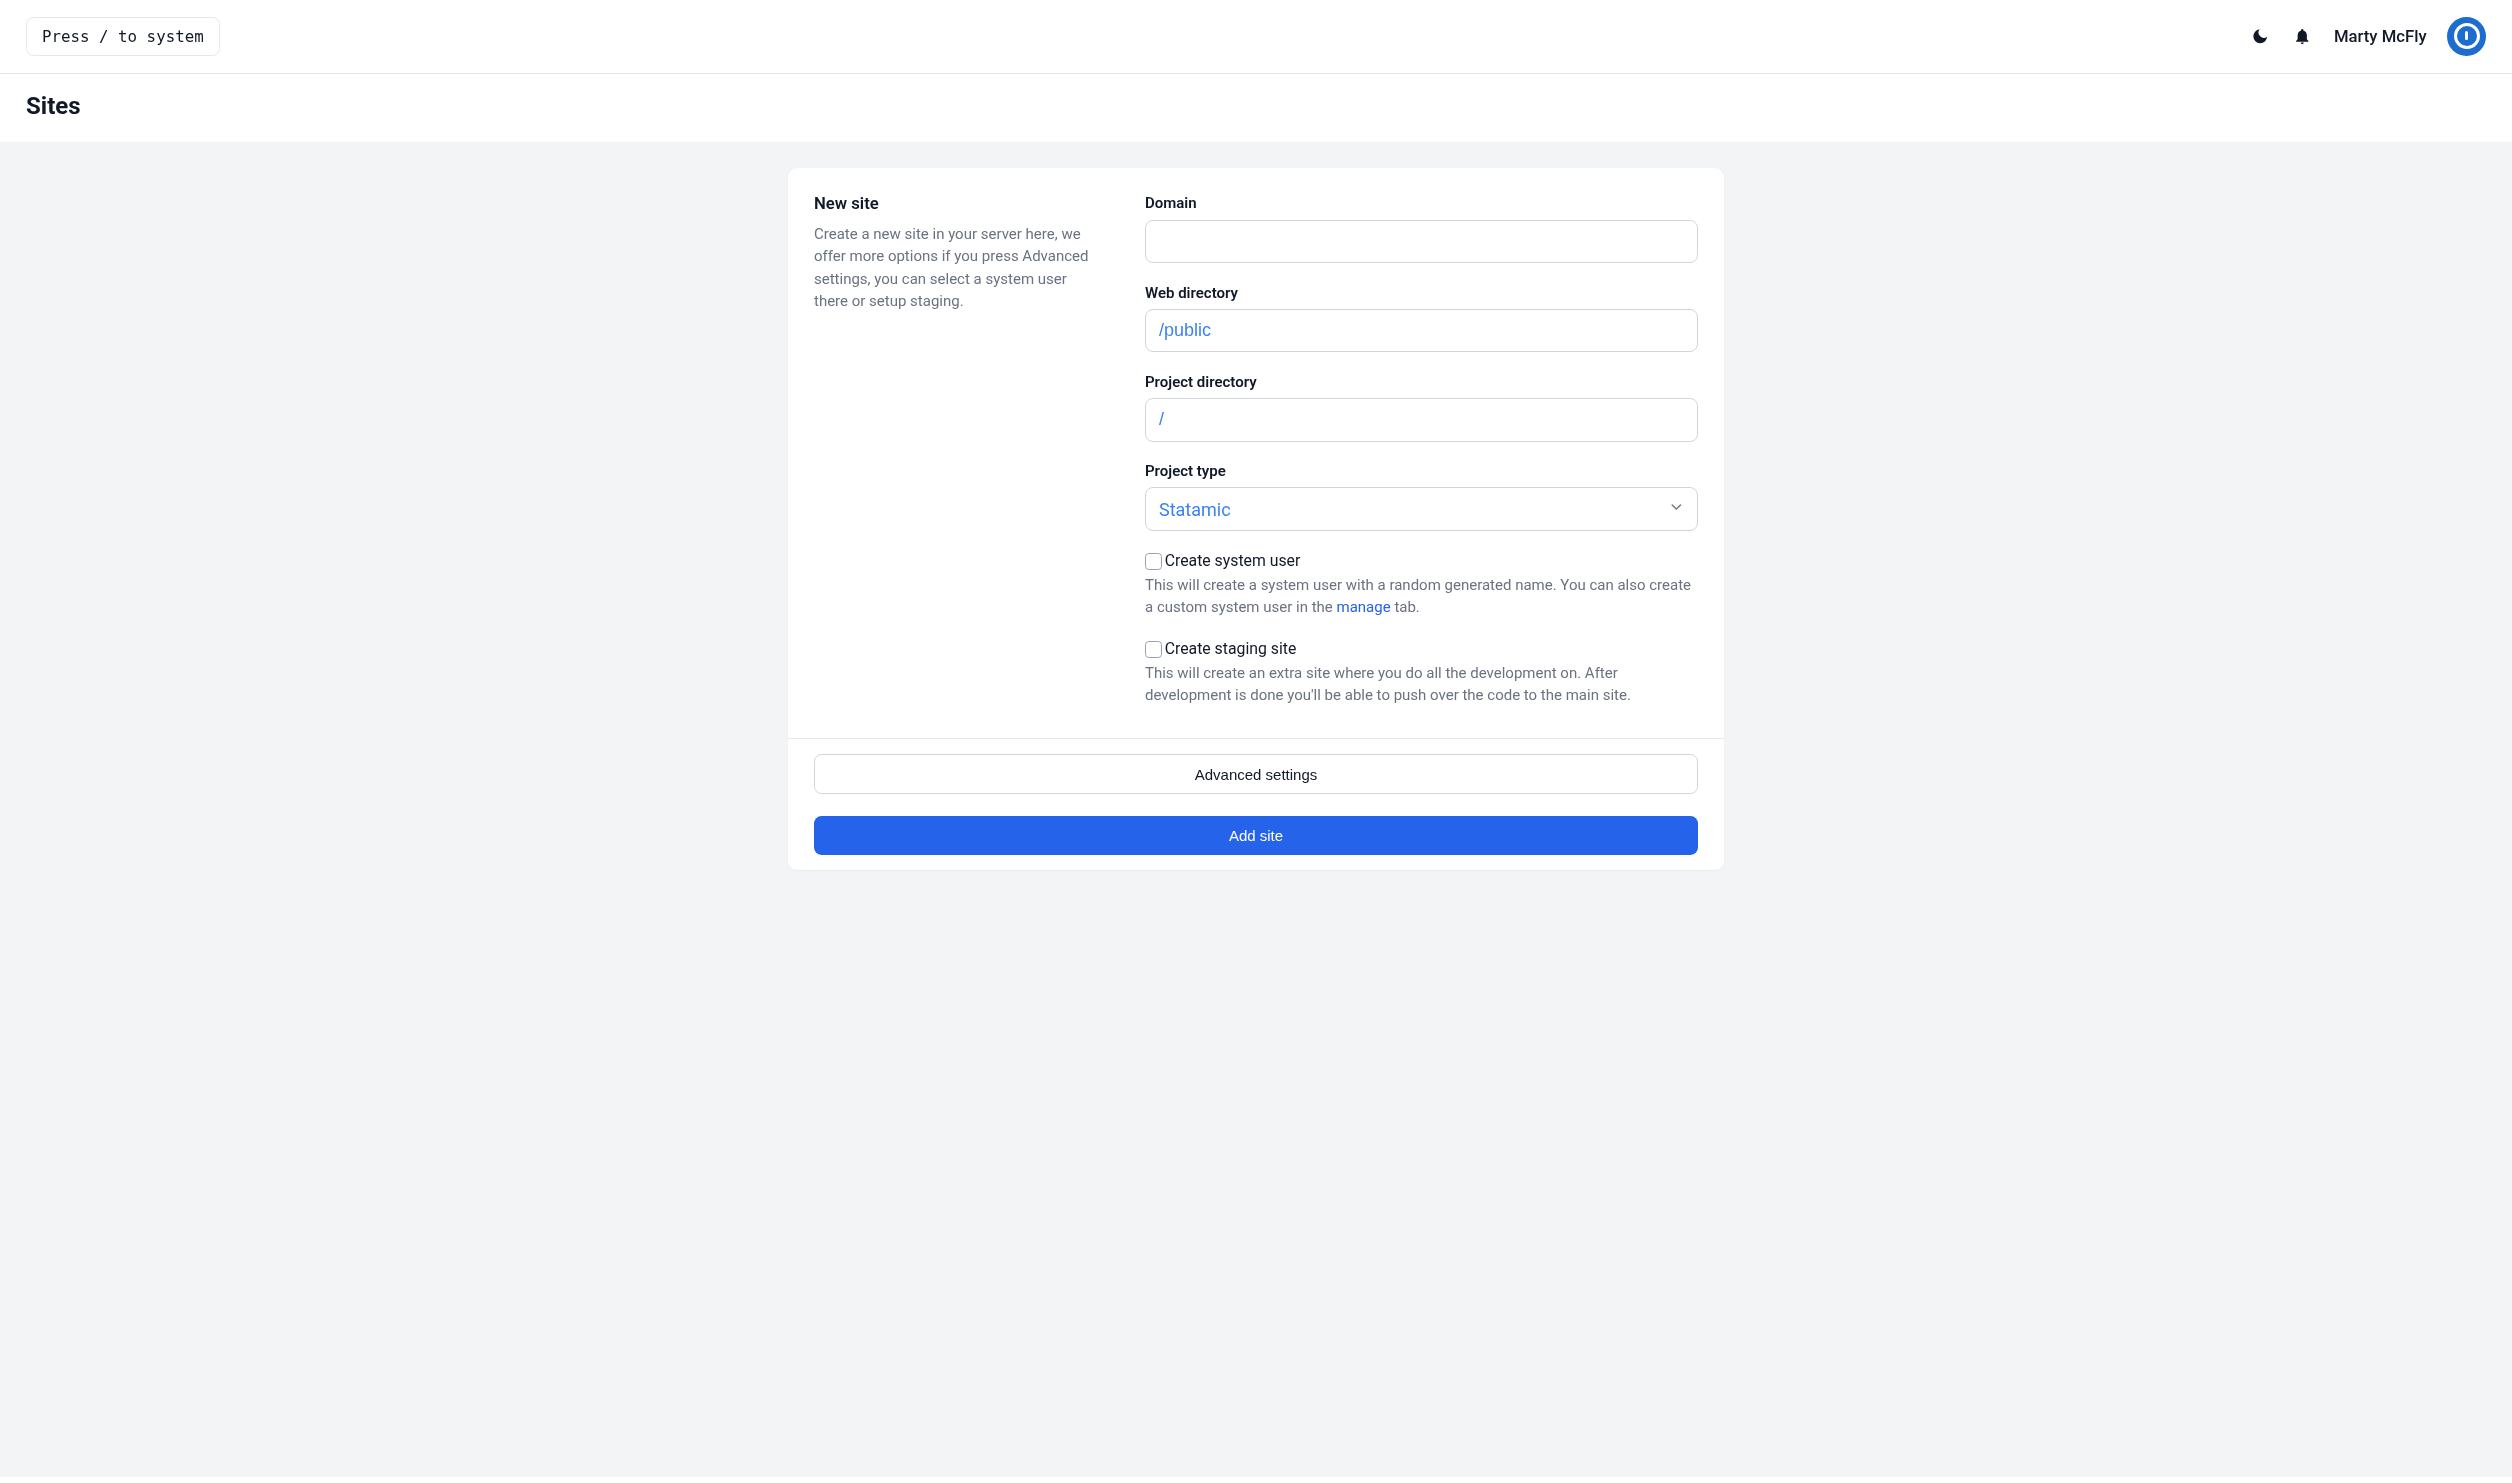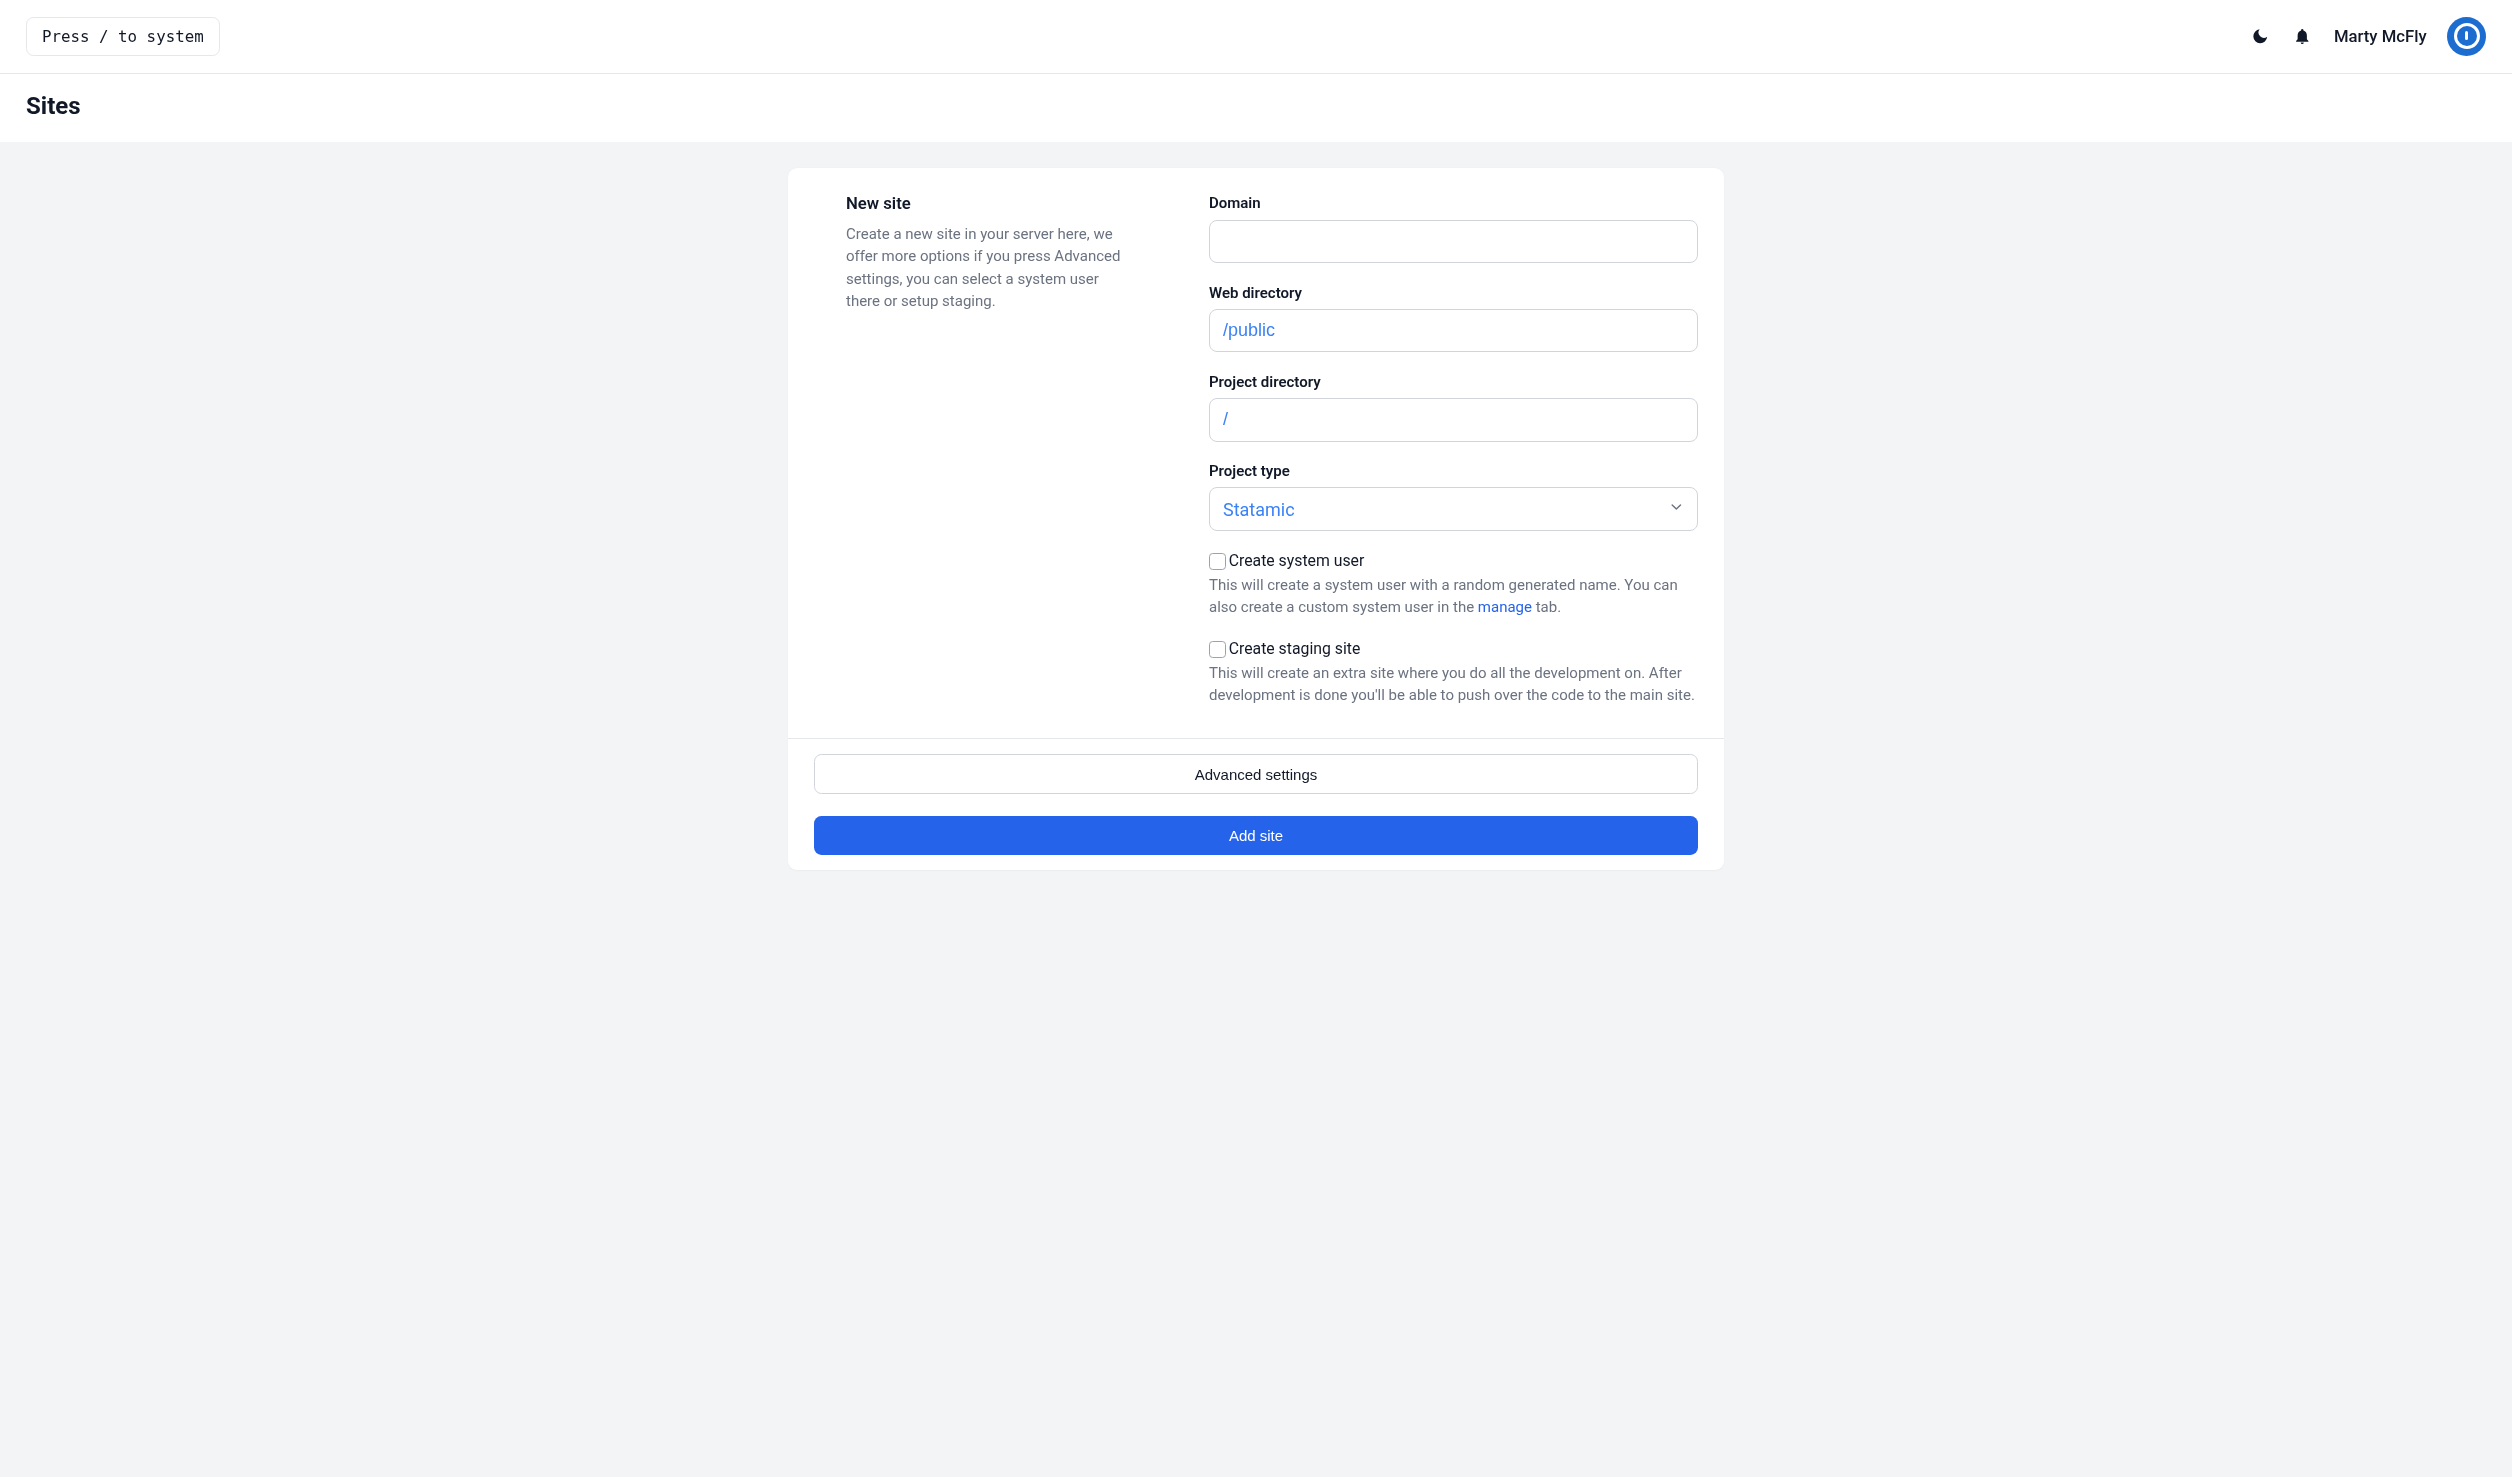--- a/index.html
+++ b/index.html
@@ -106,36 +106,34 @@
     box-shadow: 0 0.9px 1.9px rgba(0,0,0,0.04);
     overflow: hidden;
   }
   .card-body {
     display: flex;
     gap: 44px;
     padding: 26px 26px 31.5px 26px;
   }
   .card-left {
     flex: 0 0 287px;
-    margin-left: 32px;
   }
   .card-left h3 {
     font-size: 16.7px;
     font-weight: 600;
     color: #111827;
     margin-bottom: 9.3px;
   }
   .card-left p {
     font-size: 15px;
     color: #6b7280;
     line-height: 1.5;
   }
   .card-right {
     flex: 1;
-    margin-left: 32px;
   }
   .form-group {
     margin-bottom: 20.4px;
   }
   .form-label {
     display: block;
     font-size: 15px;
     font-weight: 600;
     color: #111827;
     margin-bottom: 7.4px;

